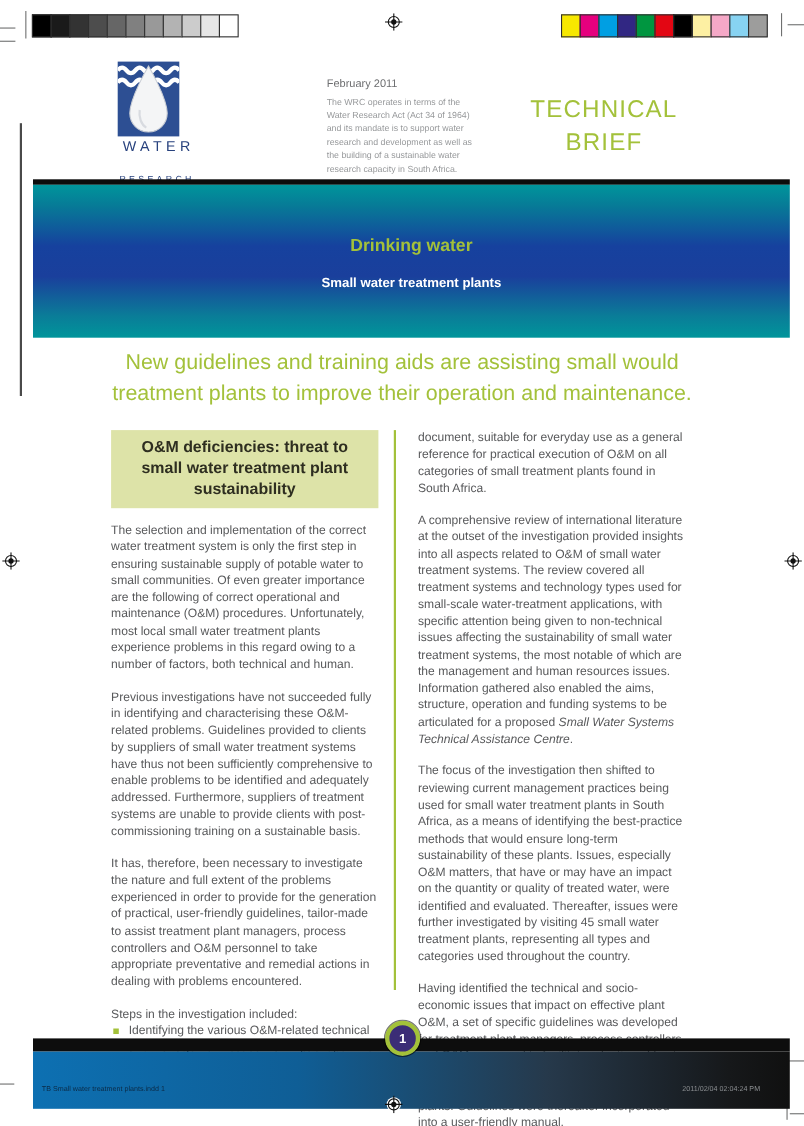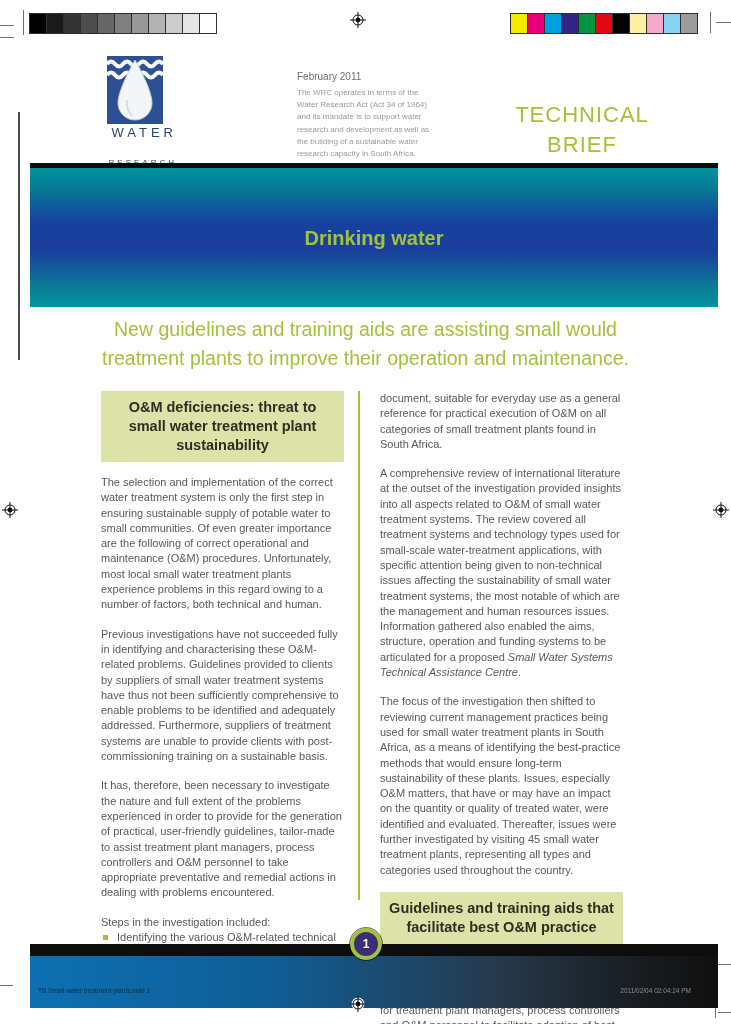--- a/index.html
+++ b/index.html
@@ -16,29 +16,29 @@
 
   
   #logo-box{position:absolute;left:107px;top:56px;width:56px;height:68px;background:#2d4f93;}
   #logo-text{position:absolute;left:93px;top:125px;width:84px;text-align:right;color:#27417d;}
   #logo-text .l1{font-size:13px;letter-spacing:4px;font-weight:500;}
   #logo-text .l2{font-size:8px;letter-spacing:3px;margin-top:18px;}
   #logo-text .l3{font-size:6.5px;letter-spacing:2px;margin-top:2px;}
   #date-block{position:absolute;left:297px;top:71px;width:142px;}
   #date-line{font-size:10px;color:#6d6e70;margin-bottom:5px;}
   #wrc-blurb{font-size:8px;line-height:12.2px;color:#97999b;}
-  #brief-label{position:absolute;left:496px;top:84px;width:172px;text-align:center;
-               color:#a3c13a;font-size:22px;letter-spacing:1px;line-height:30px;margin-top:16px;}
+  #brief-label{position:absolute;left:463px;top:84px;width:172px;text-align:center;
+               color:#a3c13a;font-size:22px;letter-spacing:1px;line-height:30px;}
 
   
   #banner-strip{position:absolute;left:30px;top:163px;width:688px;height:5px;background:#0c0c0c;}
   #banner{position:absolute;left:30px;top:168px;width:688px;height:139px;
           background:linear-gradient(180deg,#00959b 0%,#077a97 14%,#16419e 40%,#1a3f9c 60%,#0a7d98 86%,#00959b 100%);}
   #banner-title{position:absolute;top:47px;width:100%;text-align:center;
-                color:#a3c13a;font-size:20px;font-weight:bold;margin-top:12px;}
+                color:#a3c13a;font-size:16px;font-weight:bold;}
   #banner-subtitle{position:absolute;top:82px;width:100%;text-align:center;
                    color:#ffffff;font-size:12px;font-weight:bold;}
 
   
   #headline{position:absolute;left:95px;top:315px;width:541px;text-align:center;
             color:#a3c13a;font-size:19.5px;line-height:29px;}
 
   
   .col{position:absolute;top:391px;width:243px;color:#58595b;font-size:11px;line-height:15.3px;}
   #col-left{left:101px;}
@@ -152,20 +152,21 @@
   </div>
 
   <div id="brief-label">
     <div>TECHNICAL</div>
     <div>BRIEF</div>
   </div>
 
   <div id="banner-strip"></div>
   <div id="banner">
     <div id="banner-title">Drinking water</div>
+    <div id="banner-subtitle">Small water treatment plants</div>
   </div>
 
   <div id="headline">New guidelines and training aids are assisting small would treatment plants to improve their operation and maintenance.</div>
 
   <div id="col-divider"></div>
 
   <div id="col-left" class="col">
     <div class="heading-box">O&amp;M deficiencies: threat to small water treatment plant sustainability</div>
     <p>The selection and implementation of the correct water treatment system is only the first step in ensuring sustainable supply of potable water to small communities. Of even greater importance are the following of correct operational and maintenance (O&amp;M) procedures. Unfortunately, most local small water treatment plants experience problems in this regard owing to a number of factors, both technical and human.</p>
     <p>Previous investigations have not succeeded fully in identifying and characterising these O&amp;M-related problems. Guidelines provided to clients by suppliers of small water treatment systems have thus not been sufficiently comprehensive to enable problems to be identified and adequately addressed. Furthermore, suppliers of treatment systems are unable to provide clients with post-commissioning training on a sustainable basis.</p>
@@ -174,21 +175,20 @@
     <ul class="steps">
       <li>Identifying the various O&amp;M-related technical and management issues that impact upon the quantity and quality of potable water before distribution; and</li>
 
     </ul>
   </div>
 
   <div id="col-right" class="col">
     <p>document, suitable for everyday use as a general reference for practical execution of O&amp;M on all categories of small treatment plants found in South Africa.</p>
     <p><span>A comprehensive review of international literature at the outset of the investigation provided insights into all aspects related to O&amp;M of small water treatment systems. The review covered all treatment systems and technology types used for small-scale water-treatment applications, with specific attention being given to non-technical issues affecting the sustainability of small water treatment systems, the most notable of which are the management and human resources issues. Information gathered also enabled the aims, structure, operation and funding systems to be articulated for a proposed </span><span class="it">Small Water Systems Technical Assistance Centre</span><span>.</span></p>
     <p>The focus of the investigation then shifted to reviewing current management practices being used for small water treatment plants in South Africa, as a means of identifying the best-practice methods that would ensure long-term sustainability of these plants. Issues, especially O&amp;M matters, that have or may have an impact on the quantity or quality of treated water, were identified and evaluated. Thereafter, issues were further investigated by visiting 45 small water treatment plants, representing all types and categories used throughout the country.</p>
-    <div class="heading-box">Guidelines and training aids that facilitate best O&amp;M practice</div>
     <p><span>Having identified the technical and socio-economic issues that impact on effective plant O&amp;M, a set of specific guidelines was developed for treatment plant managers, process controllers and O&amp;M personnel to facilitate adoption of best practices for O&amp;M of small water treatment plants in the interests of long-term sustainability of such plants. Guidelines were thereafter incorporated into a user-friendly manual, </span></p>
   </div>
 
   <div id="footer-strip"></div>
   <div id="footer-bar"></div>
   <div id="page-circle">1</div>
   <div id="footer-left-text">TB Small water treatment plants.indd   1</div>
   <div id="footer-right-text">2011/02/04   02:04:24 PM</div>
 
 </div>

